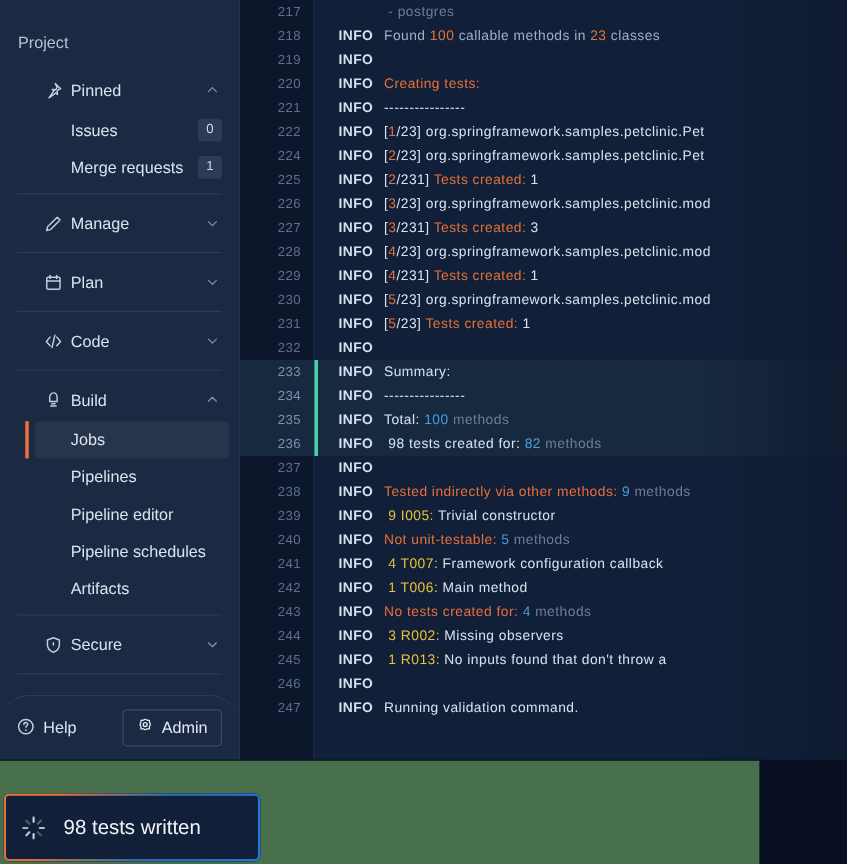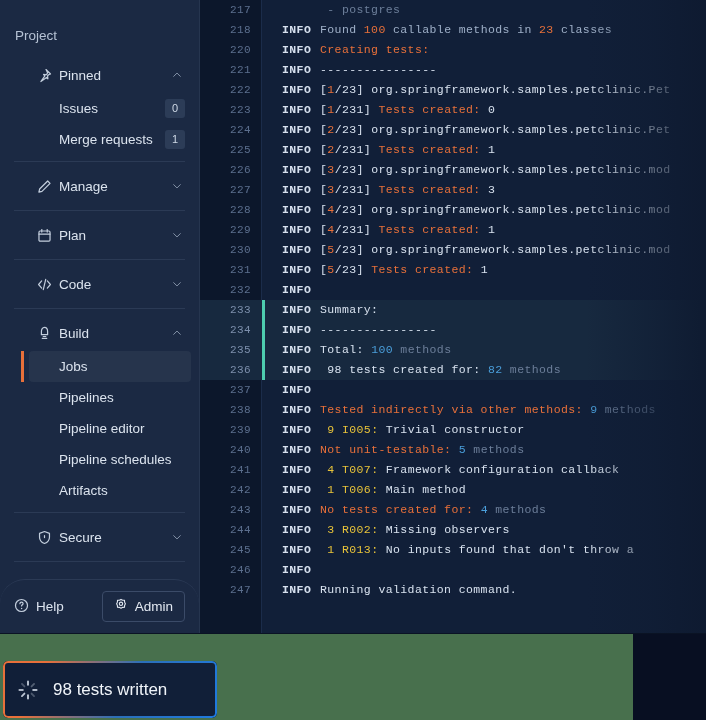--- a/index.html
+++ b/index.html
@@ -48,21 +48,21 @@
   .log-rows {
     position: absolute;
     left: 0; top: 0;
     width: 100%;
   }
   .log-row {
     position: relative;
     height: 20px;
     line-height: 20px;
     white-space: nowrap;
-    font-family: Liberation Mono, monospace;
+    font-family: Liberation Sans, sans-serif;
     font-size: 11.5px;
     letter-spacing: 0.4px;
   }
   .ln {
     display: inline-block;
     width: 62px;
     text-align: right;
     padding-right: 11px;
     color: #5c6f8e;
     font-size: 11px;
@@ -273,24 +273,24 @@
 </head>
 <body>
 
 <div id="app">
 
   <div class="log-pane">
     <div class="log-gutter-bg"></div>
     <div class="log-rows" id="log-rows">
         <div class="log-row"><span class="ln">217</span><span class="lvl"></span><span class="msg"><span class="dim">      - postgres</span></span></div>
         <div class="log-row"><span class="ln">218</span><span class="lvl">INFO</span><span class="msg"><span>Found </span><span class="o">100</span><span> callable methods in </span><span class="o">23</span><span> classes</span></span></div>
+        <div class="log-row"><span class="ln">219</span><span class="lvl">INFO</span><span class="msg"></span></div>
         <div class="log-row"><span class="ln">220</span><span class="lvl">INFO</span><span class="msg"><span class="o">Creating tests:</span></span></div>
         <div class="log-row"><span class="ln">221</span><span class="lvl">INFO</span><span class="msg"><span class="w">----------------</span></span></div>
         <div class="log-row"><span class="ln">222</span><span class="lvl">INFO</span><span class="msg"><span class="w">[</span><span class="o">1</span><span class="w">/23] </span><span class="w">org.springframework.samples.petclinic.Pet</span></span></div>
-        <div class="log-row"><span class="ln">223</span><span class="lvl">INFO</span><span class="msg"><span class="w">[</span><span class="o">1</span><span class="w">/231]  </span><span class="o">Tests created: </span><span class="w">0</span></span></div>
         <div class="log-row"><span class="ln">224</span><span class="lvl">INFO</span><span class="msg"><span class="w">[</span><span class="o">2</span><span class="w">/23] </span><span class="w">org.springframework.samples.petclinic.Pet</span></span></div>
         <div class="log-row"><span class="ln">225</span><span class="lvl">INFO</span><span class="msg"><span class="w">[</span><span class="o">2</span><span class="w">/231]  </span><span class="o">Tests created: </span><span class="w">1</span></span></div>
         <div class="log-row"><span class="ln">226</span><span class="lvl">INFO</span><span class="msg"><span class="w">[</span><span class="o">3</span><span class="w">/23] </span><span class="w">org.springframework.samples.petclinic.mod</span></span></div>
         <div class="log-row"><span class="ln">227</span><span class="lvl">INFO</span><span class="msg"><span class="w">[</span><span class="o">3</span><span class="w">/231]  </span><span class="o">Tests created: </span><span class="w">3</span></span></div>
         <div class="log-row"><span class="ln">228</span><span class="lvl">INFO</span><span class="msg"><span class="w">[</span><span class="o">4</span><span class="w">/23] </span><span class="w">org.springframework.samples.petclinic.mod</span></span></div>
         <div class="log-row"><span class="ln">229</span><span class="lvl">INFO</span><span class="msg"><span class="w">[</span><span class="o">4</span><span class="w">/231]  </span><span class="o">Tests created: </span><span class="w">1</span></span></div>
         <div class="log-row"><span class="ln">230</span><span class="lvl">INFO</span><span class="msg"><span class="w">[</span><span class="o">5</span><span class="w">/23] </span><span class="w">org.springframework.samples.petclinic.mod</span></span></div>
         <div class="log-row"><span class="ln">231</span><span class="lvl">INFO</span><span class="msg"><span class="w">[</span><span class="o">5</span><span class="w">/23]   </span><span class="o">Tests created: </span><span class="w">1</span></span></div>
         <div class="log-row"><span class="ln">232</span><span class="lvl">INFO</span><span class="msg"></span></div>
         <div class="log-row hl"><span class="ln">233</span><span class="lvl">INFO</span><span class="msg"><span class="w">Summary:</span></span></div>

